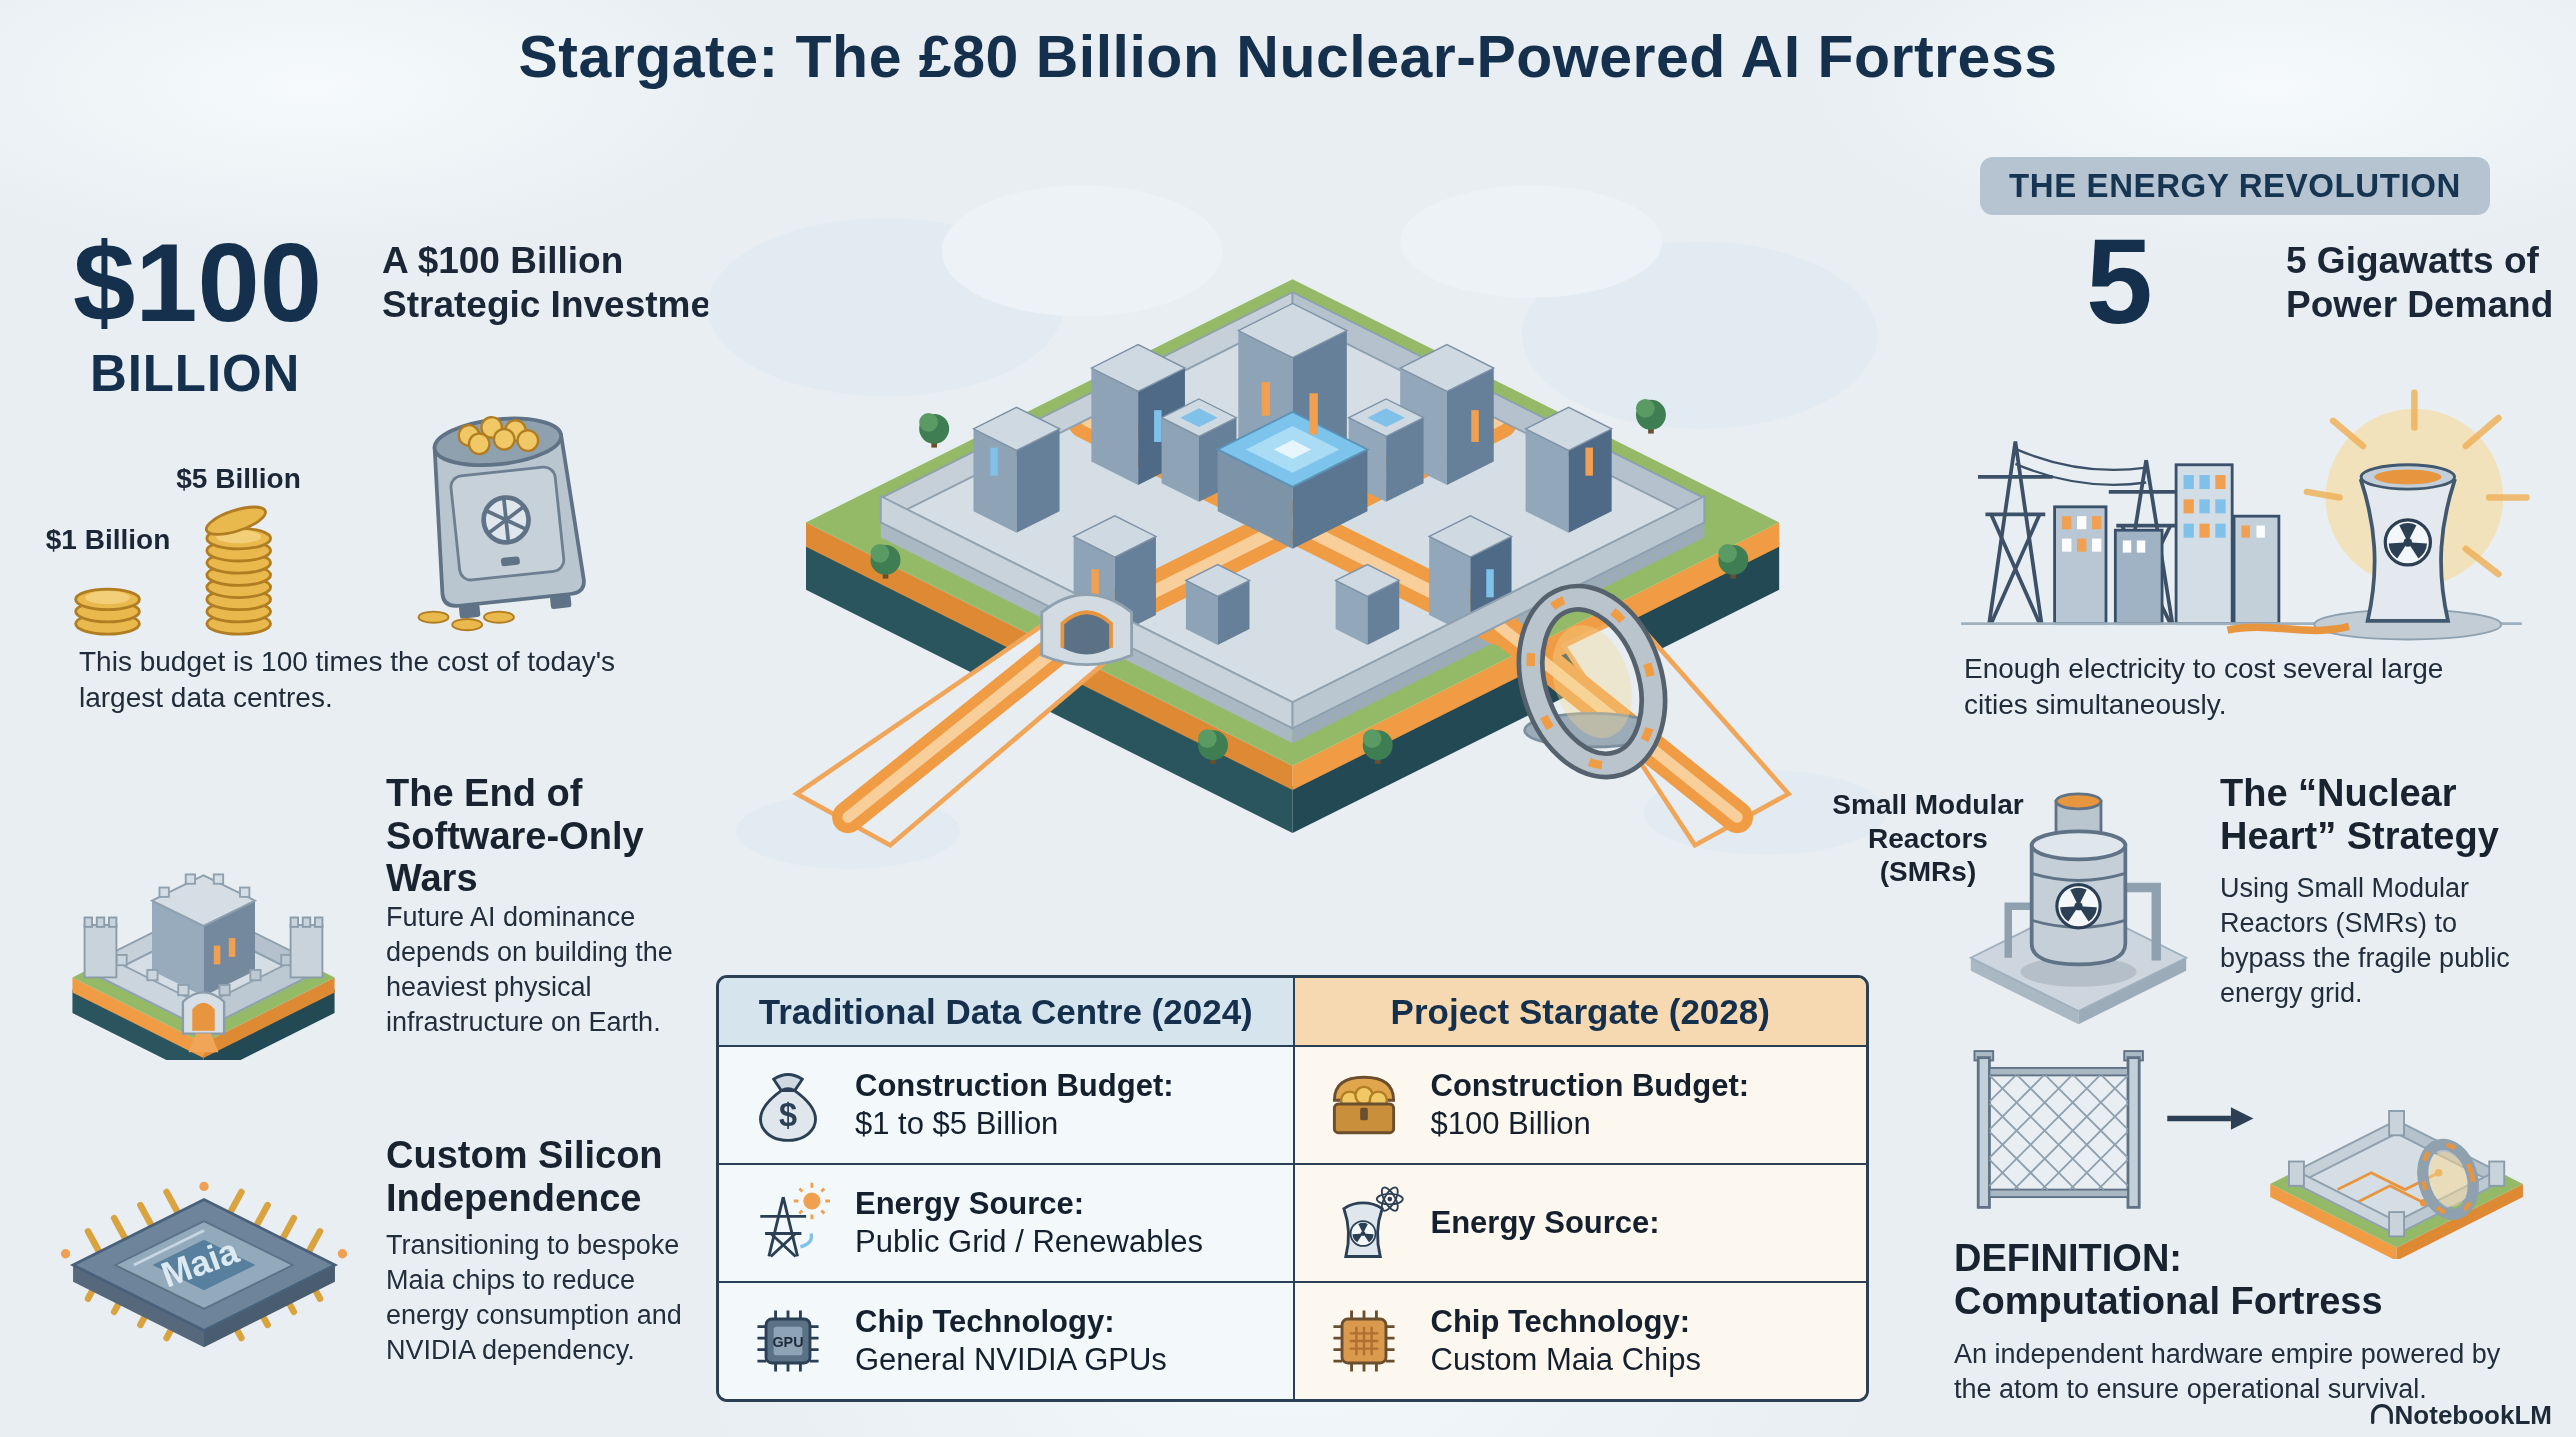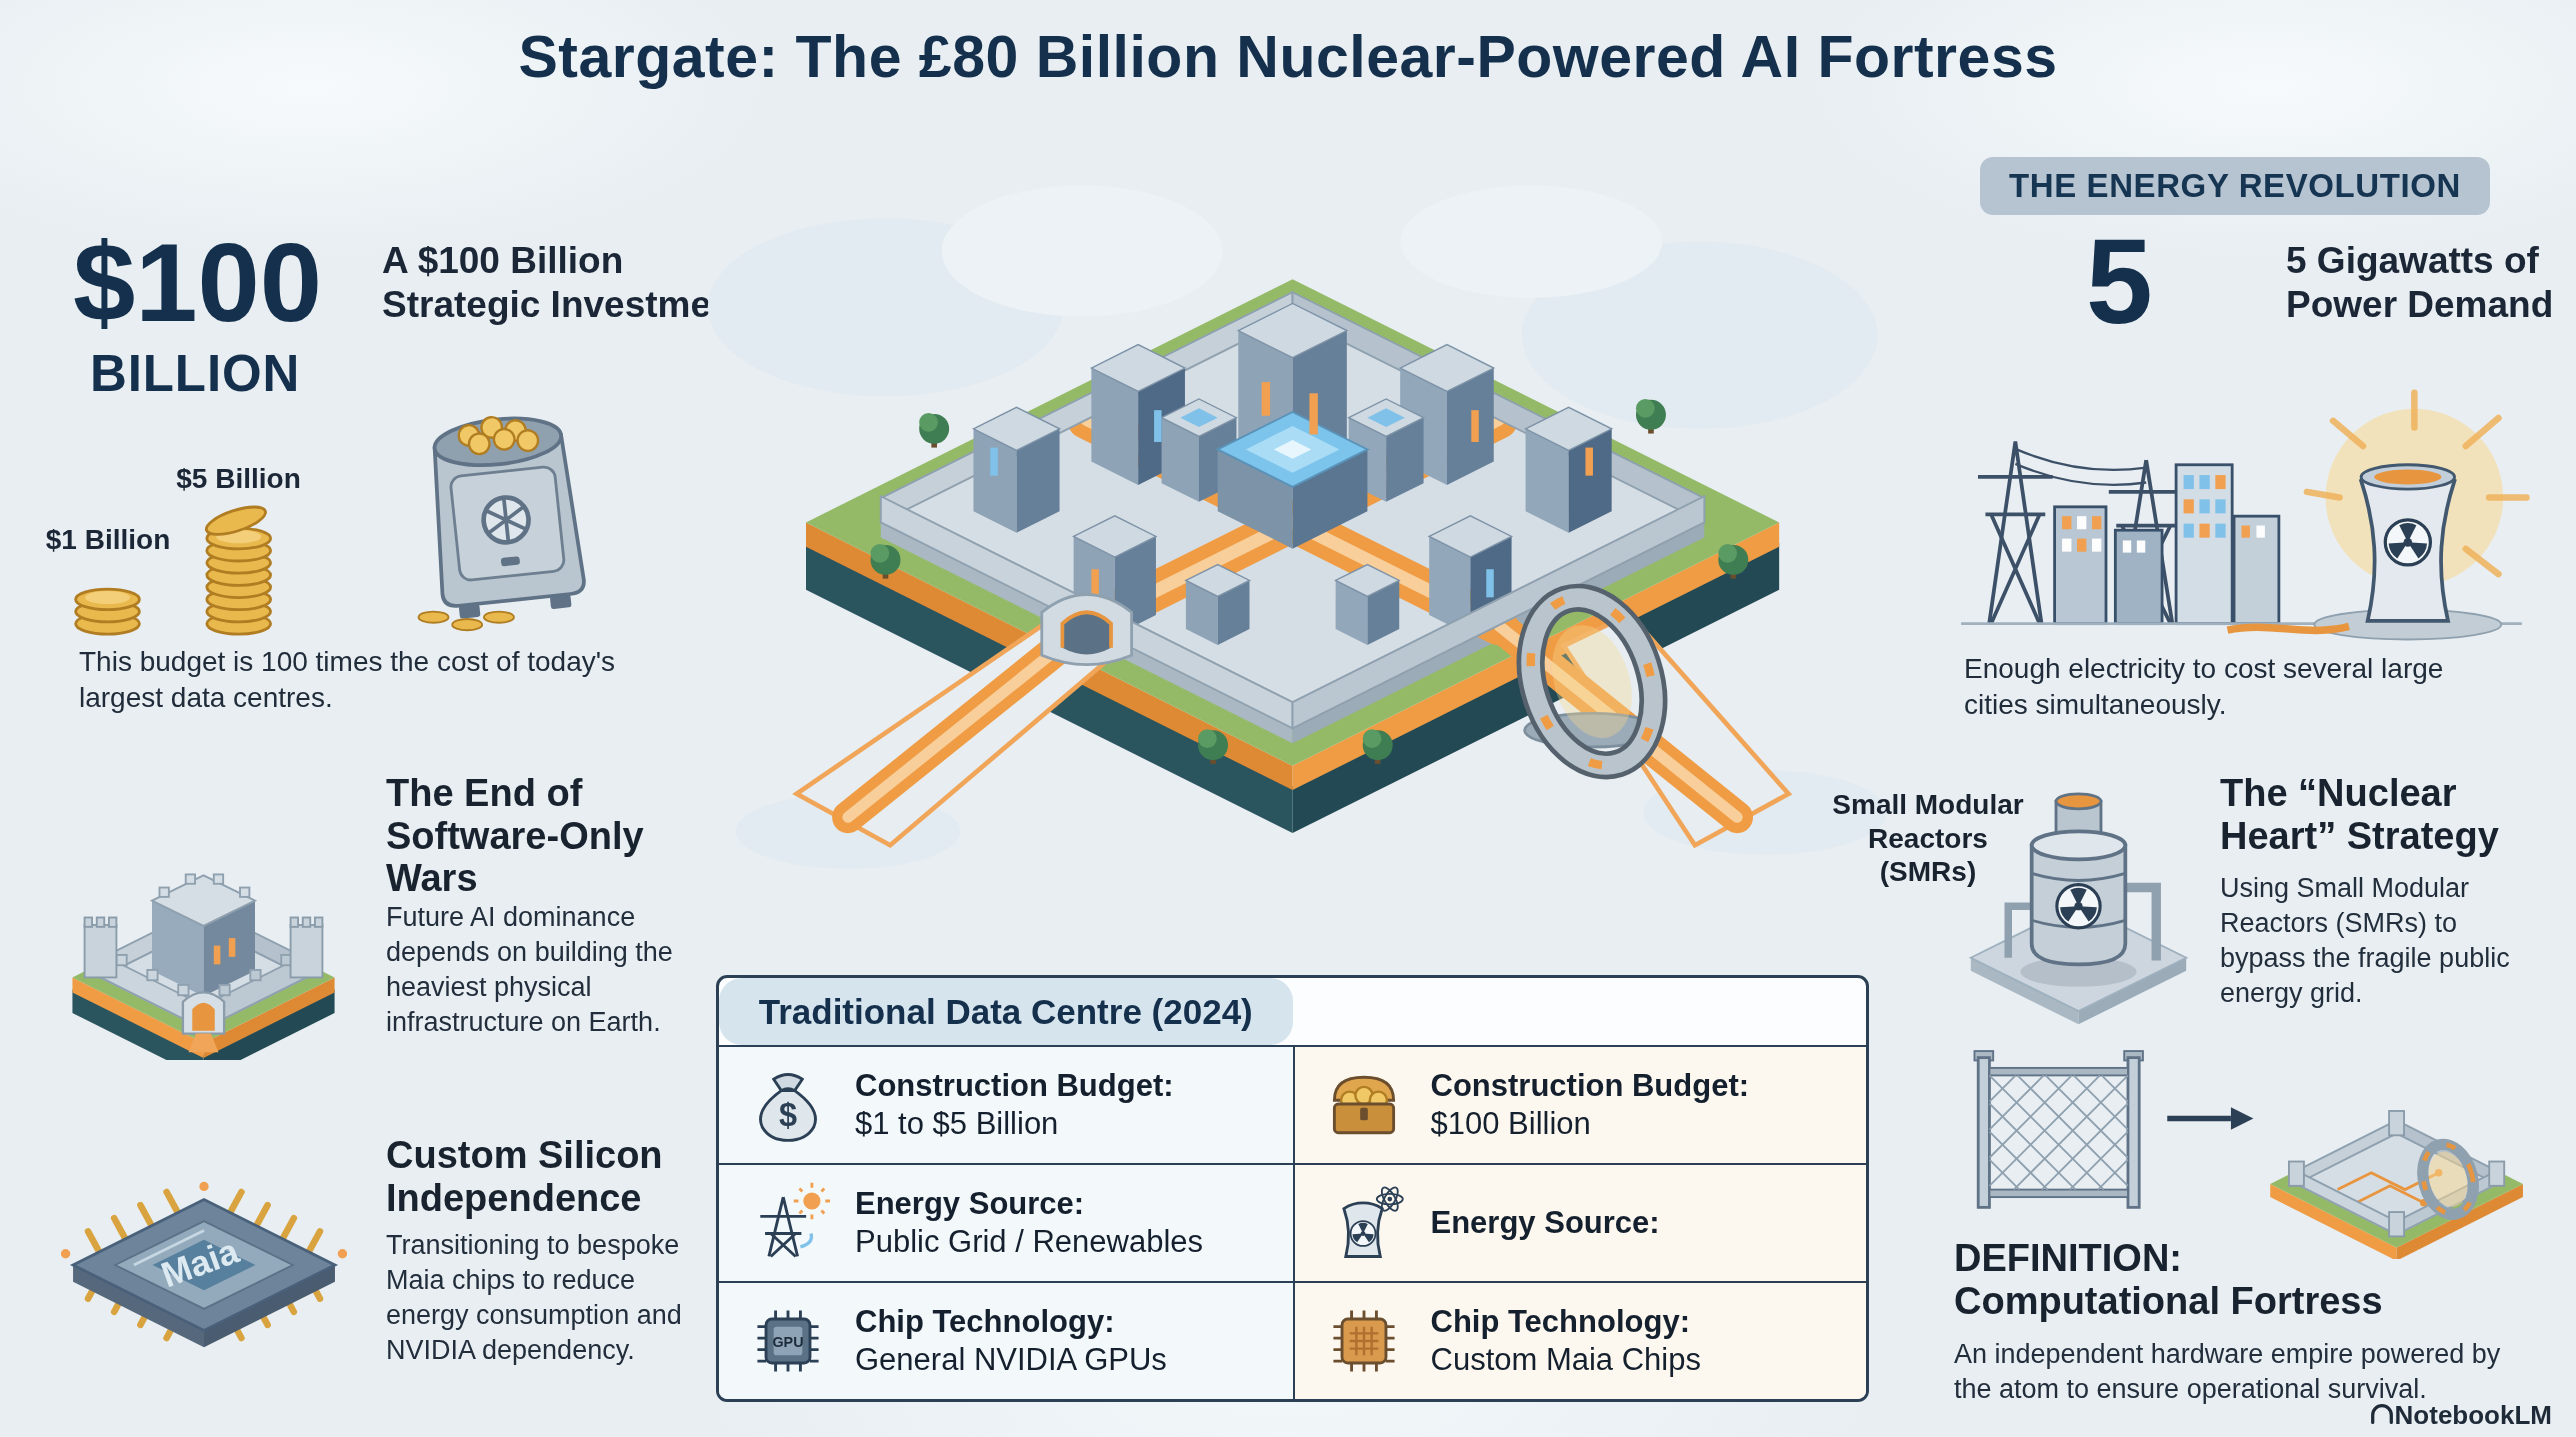--- a/index.html
+++ b/index.html
@@ -22,21 +22,21 @@
   .note{ font-size:28px; color:#202c3a; line-height:1.3;margin-left:12px; }
   .coin-label{ font-size:28px; font-weight:700; color:#1b2636; }
   .sec-h{ font-size:38px; font-weight:700; color:#19232f; line-height:1.12; }
   .sec-b{ font-size:27px; color:#222e3c; line-height:1.3; }
   .smr-label{ font-size:28px; font-weight:700; color:#19232f; line-height:1.2; text-align:center; }
 
   
   .cmp-table{ left:716px; top:975px; width:1153px; border:3.7px solid #2b3f55; border-radius:11.2px; overflow:hidden; background:#fbfdfe; }
   .cmp-head{ display:grid; grid-template-columns:1fr 1fr; border-bottom:2.8px solid #2b3f55; }
   .cmp-head > div{ height:67px; display:flex; align-items:center; justify-content:center; font-size:35px; font-weight:700; color:#14304d; }
-  .th1{ background:#d6e4ee;border-radius:23px; }
+  .th1{ background:#d6e4ee; }
   .th2{ background:#f6d9b0; border-left:2.8px solid #2b3f55; }
   .cmp-row{ display:grid; grid-template-columns:1fr 1fr; border-bottom:2.8px solid #2b3f55; }
   .cmp-row:last-child{ border-bottom:none; }
   .cell{ min-height:116px; display:flex; align-items:center; gap:24px; padding:9.4px 15px 9.4px 26px; }
   .cell-l{ background:#f3f8fb; }
   .cell-r{ background:#fdf8ef; border-left:2.8px solid #2b3f55; }
   .tl{ font-size:31px; font-weight:700; color:#15202e; line-height:1.22; }
   .tv{ font-size:31px; font-weight:400; color:#15202e; line-height:1.22; }
   .cell svg{ flex:0 0 auto; }
 
@@ -357,20 +357,21 @@
         <ellipse rx="62" ry="92" fill="none" stroke="#55626d" stroke-width="30"></ellipse>
         <ellipse rx="62" ry="92" fill="none" stroke="#b9c4cd" stroke-width="20"></ellipse>
         <ellipse rx="62" ry="92" fill="none" stroke="#ef9c44" stroke-width="9" stroke-dasharray="14 56"></ellipse>
       </g>
     </g>
   </svg>
 
   <div class="abs cmp-table">
     <div class="cmp-head">
       <div class="th1">Traditional Data Centre (2024)</div>
+      <div class="th2">Project Stargate (2028)</div>
     </div>
 
     <div class="cmp-row">
       <div class="cell cell-l">
         <svg width="86" height="86" viewBox="0 0 90 90">
           <path d="M30 18 Q45 8 60 18 L52 30 Q45 26 38 30 Z" fill="#cfd9e2" stroke="#2b3f55" stroke-width="3"></path>
           <path d="M38 30 Q10 50 18 68 Q26 82 45 82 Q64 82 72 68 Q80 50 52 30 Z" fill="#dfe6ec" stroke="#2b3f55" stroke-width="3"></path>
           <text x="45" y="67" text-anchor="middle" font-size="34" font-weight="bold" fill="#2b3f55">$</text>
         </svg>
         <div>

